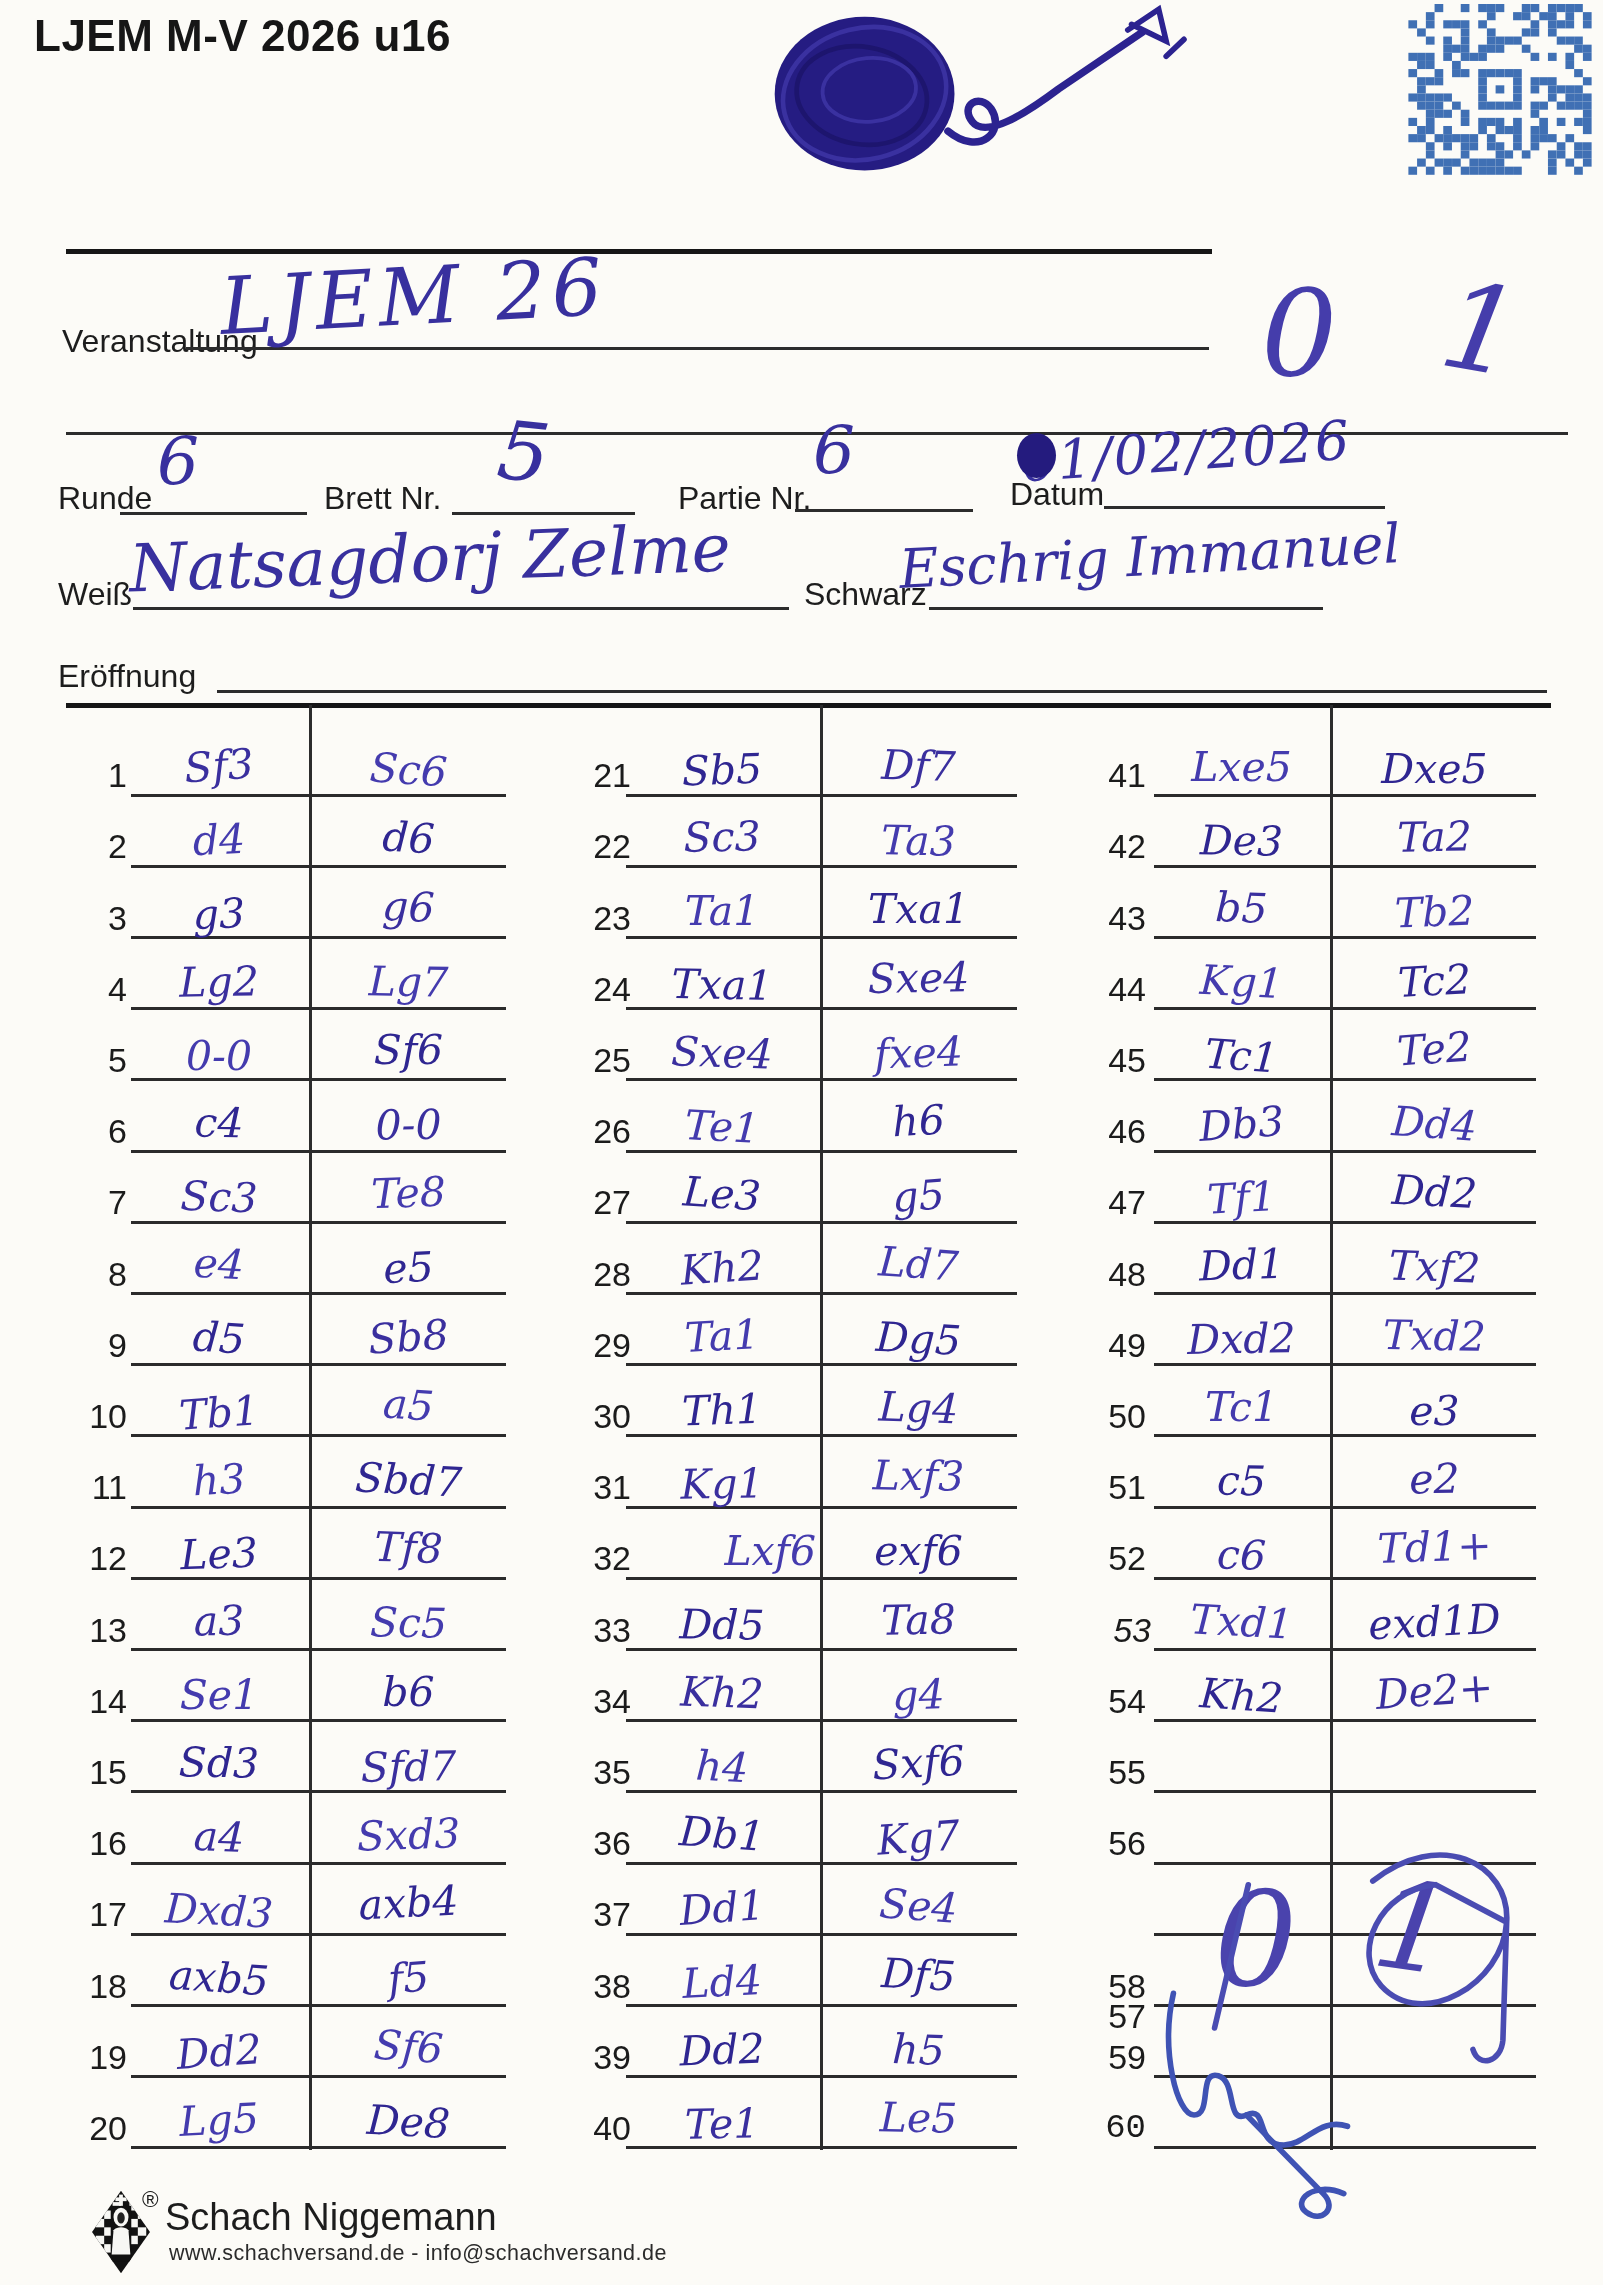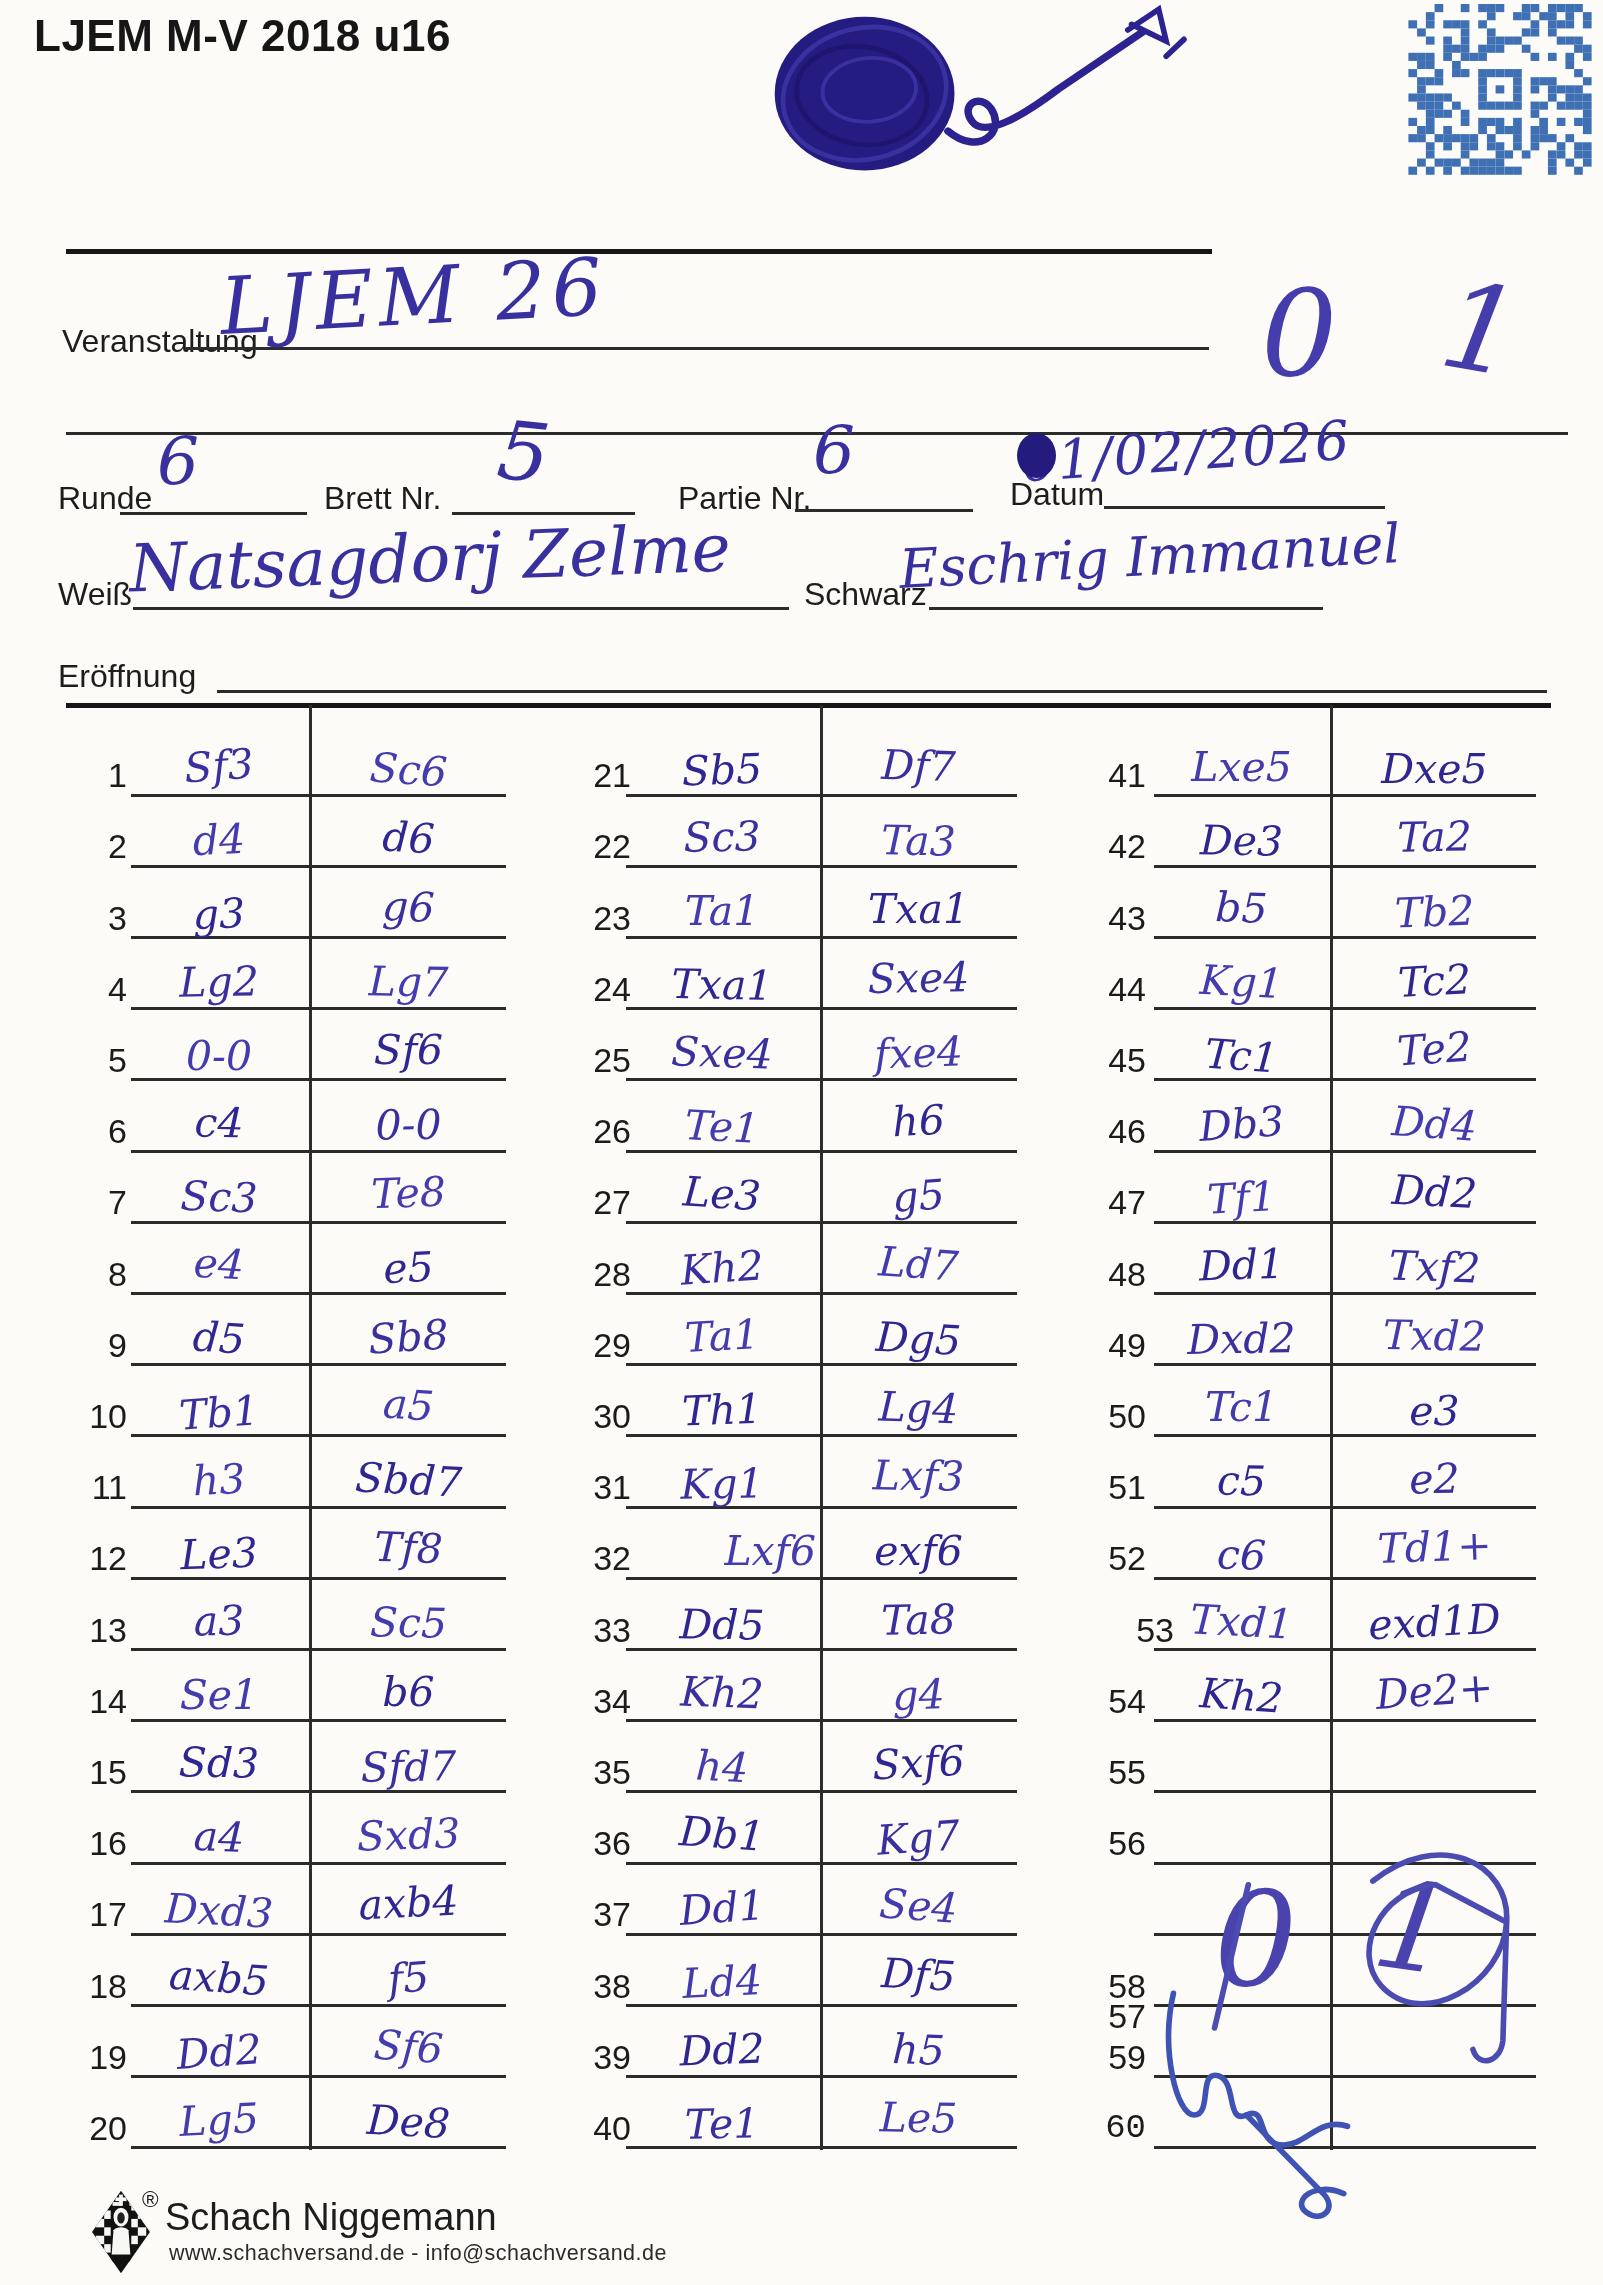--- a/index.html
+++ b/index.html
@@ -18,21 +18,21 @@
   .blot{position:absolute;border-radius:50%;background:#241b7e;}
   .footbrand{position:absolute;left:165px;top:2196px;font-size:38px;color:#1c1c1c;}
   .footurl{position:absolute;left:169px;top:2241px;font-size:21.5px;color:#2b2b2b;letter-spacing:0.5px;}
   svg{position:absolute;overflow:visible;}
 </style>
 </head>
 <body>
 
 <div id="sheet">
 
-  <div class="ptitle" style="left:34px;top:11.2px;">LJEM M-V 2018 u16</div>
+  <div class="ptitle" style="left:34px;top:11.2px;">LJEM M-V 2026 u16</div>
 
   <svg style="left:740px;top:0px;" width="459" height="192" viewBox="0 0 490 205">
     <ellipse cx="133" cy="100" rx="96" ry="82" fill="#251c82"></ellipse>
     <ellipse cx="133" cy="100" rx="88" ry="70" fill="none" stroke="#3a31a0" stroke-width="5" transform="rotate(-14 133 100)"></ellipse>
     <ellipse cx="130" cy="102" rx="70" ry="52" fill="none" stroke="#1d156e" stroke-width="5" transform="rotate(10 130 102)"></ellipse>
     <ellipse cx="138" cy="96" rx="50" ry="34" fill="none" stroke="#3a31a0" stroke-width="4" transform="rotate(-5 138 96)"></ellipse>
     <path d="M222 140 C 256 168, 284 140, 268 116 C 256 99, 234 112, 248 130 C 262 148, 304 122, 340 95 L 430 34" fill="none" stroke="#2c2390" stroke-width="8" stroke-linecap="round"></path>
     <path d="M418 26 L 455 44 L 447 10 L 414 32" fill="none" stroke="#2c2390" stroke-width="6" stroke-linecap="round"></path>
     <path d="M455 60 L 474 42" fill="none" stroke="#2c2390" stroke-width="6" stroke-linecap="round"></path>
   </svg>
@@ -491,21 +491,21 @@
       <span class="hw" style="left: 1156px; top: 1383px; width: 171px; text-align: center; font-size: 41px; color: rgb(68, 59, 174); transform: rotate(0deg);">Tc1</span>
       <span class="hw" style="left: 1336px; top: 1387px; width: 197px; text-align: center; font-size: 41px; color: rgb(47, 38, 145); transform: rotate(0deg);">e3</span>
       <span class="mnum" style="left: 1094px; top: 1468px;">51</span>
       <div style="position: absolute; left: 1154px; top: 1506px; width: 382px; height: 2.8px; background: rgb(43, 43, 43);"></div>
       <span class="hw" style="left: 1156px; top: 1457px; width: 171px; text-align: center; font-size: 41px; color: rgb(47, 38, 145); transform: rotate(1deg);">c5</span>
       <span class="hw" style="left: 1336px; top: 1455px; width: 197px; text-align: center; font-size: 41px; color: rgb(58, 47, 158); transform: rotate(-1deg);">e2</span>
       <span class="mnum" style="left: 1094px; top: 1539px;">52</span>
       <div style="position: absolute; left: 1154px; top: 1577px; width: 382px; height: 2.8px; background: rgb(43, 43, 43);"></div>
       <span class="hw" style="left: 1156px; top: 1531px; width: 171px; text-align: center; font-size: 41px; color: rgb(58, 47, 158); transform: rotate(2deg);">c6</span>
       <span class="hw" style="left: 1336px; top: 1523px; width: 197px; text-align: center; font-size: 41px; color: rgb(68, 59, 174); transform: rotate(-2deg);">Td1+</span>
-      <span class="mnum" style="left: 1122px; top: 1611px;">53</span>
+      <span class="mnum" style="left: 1099px; top: 1611px; font-style: italic;">53</span>
       <div style="position: absolute; left: 1154px; top: 1648px; width: 382px; height: 2.8px; background: rgb(43, 43, 43);"></div>
       <span class="hw" style="left: 1156px; top: 1598px; width: 171px; text-align: center; font-size: 41px; color: rgb(68, 59, 174); transform: rotate(3deg);">Txd1</span>
       <span class="hw" style="left: 1336px; top: 1598px; width: 197px; text-align: center; font-size: 41px; color: rgb(47, 38, 145); transform: rotate(-3deg);">exd1D</span>
       <span class="mnum" style="left: 1094px; top: 1682px;">54</span>
       <div style="position: absolute; left: 1154px; top: 1719px; width: 382px; height: 2.8px; background: rgb(43, 43, 43);"></div>
       <span class="hw" style="left: 1156px; top: 1672px; width: 171px; text-align: center; font-size: 41px; color: rgb(47, 38, 145); transform: rotate(4deg);">Kh2</span>
       <span class="hw" style="left: 1336px; top: 1667px; width: 197px; text-align: center; font-size: 41px; color: rgb(58, 47, 158); transform: rotate(-4deg);">De2+</span>
       <span class="mnum" style="left: 1094px; top: 1753px;">55</span>
       <div style="position: absolute; left: 1154px; top: 1790px; width: 382px; height: 2.8px; background: rgb(43, 43, 43);"></div>
       <span class="mnum" style="left: 1094px; top: 1824px;">56</span>

